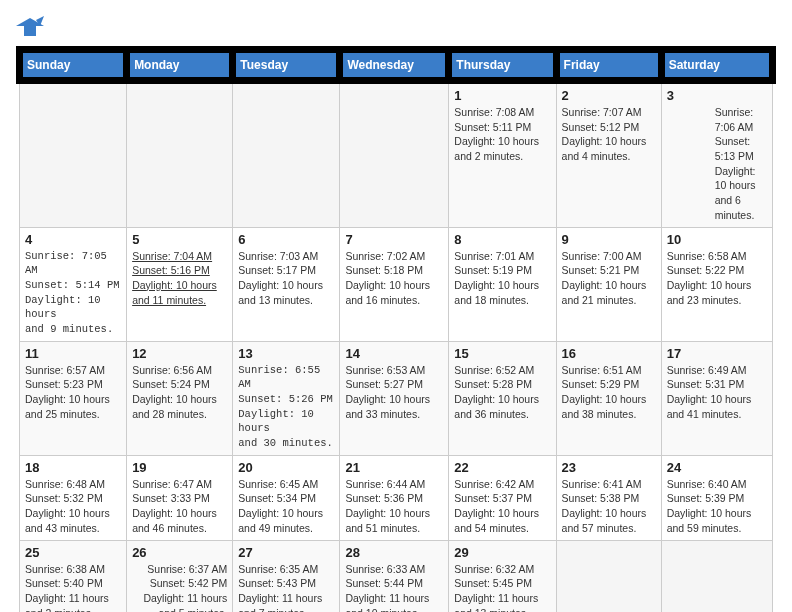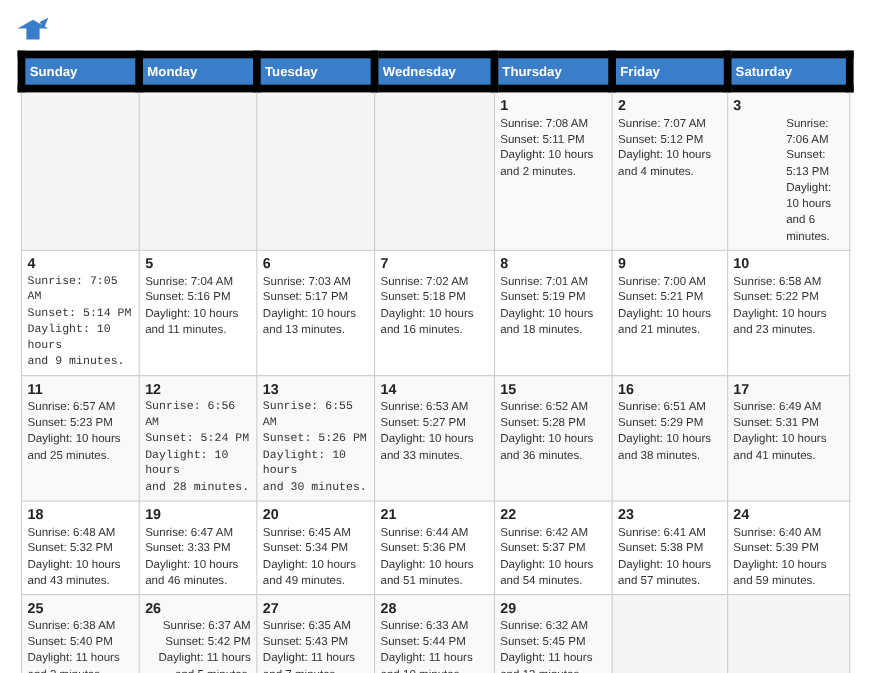--- a/index.html
+++ b/index.html
@@ -140,21 +140,21 @@
       <tr>
         <td>
           <span class="day-num">4</span>
           <div class="day-info" style="white-space: pre-line; font-family: Liberation Mono, monospace;">Sunrise: 7:05 AM
 Sunset: 5:14 PM
 Daylight: 10 hours
 and 9 minutes.</div>
         </td>
         <td>
           <span class="day-num">5</span>
-          <div class="day-info" style="white-space: pre-line;">Sunrise: 7:04 AM
+          <div class="day-info" style="white-space: pre-line; text-decoration: underline;">Sunrise: 7:04 AM
 Sunset: 5:16 PM
 Daylight: 10 hours
 and 11 minutes.</div>
         </td>
         <td>
           <span class="day-num">6</span>
           <div class="day-info" style="white-space: pre-line;">Sunrise: 7:03 AM
 Sunset: 5:17 PM
 Daylight: 10 hours
 and 13 minutes.</div>
@@ -191,21 +191,21 @@
       <tr>
         <td>
           <span class="day-num">11</span>
           <div class="day-info" style="white-space: pre-line;">Sunrise: 6:57 AM
 Sunset: 5:23 PM
 Daylight: 10 hours
 and 25 minutes.</div>
         </td>
         <td>
           <span class="day-num">12</span>
-          <div class="day-info" style="white-space: pre-line; font-family: Liberation Mono, monospace;">Sunrise: 6:56 AM
+          <div class="day-info" style="white-space: pre-line;">Sunrise: 6:56 AM
 Sunset: 5:24 PM
 Daylight: 10 hours
 and 28 minutes.</div>
         </td>
         <td>
           <span class="day-num">13</span>
           <div class="day-info" style="white-space: pre-line; font-family: Liberation Mono, monospace;">Sunrise: 6:55 AM
 Sunset: 5:26 PM
 Daylight: 10 hours
 and 30 minutes.</div>

